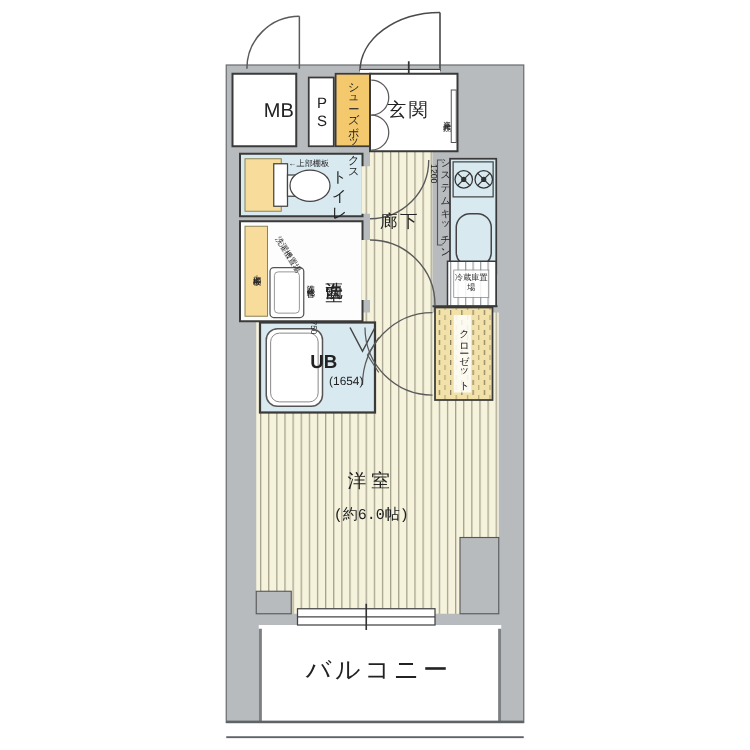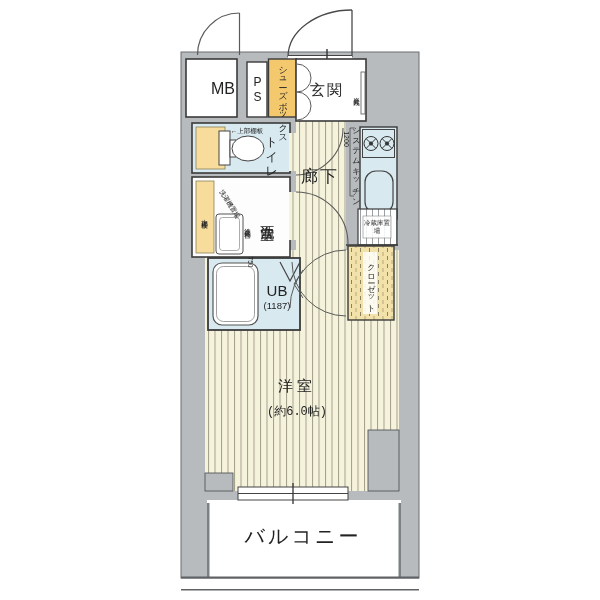--- a/index.html
+++ b/index.html
@@ -155,36 +155,36 @@
     <g>
       <rect x="238" y="487" width="110" height="13" fill="#ffffff" stroke="#444" stroke-width="1"></rect>
       <line x1="238" y1="493.5" x2="348" y2="493.5" stroke="#444" stroke-width="1"></line>
       <line x1="293" y1="483" x2="293" y2="504" stroke="#333" stroke-width="1.3"></line>
     </g>
   </svg>
 
   <div class="lbl" style="left:211px;top:89px;font-size:16px;margin-left:12px;">MB</div>
   <div class="lbl v" style="left:257px;top:90px;font-size:12px;">PS</div>
   <div class="lbl v" style="left:283px;top:88px;font-size:9px;height:56px;line-height:12px;">シューズボックス</div>
-  <div class="lbl" style="left:327px;top:90px;font-size:15px;letter-spacing:2px;">玄関</div>
+  <div class="lbl" style="left:327px;top:90px;font-size:15px;letter-spacing:2px;font-family:Liberation Mono, monospace;">玄関</div>
   <div class="lbl v" style="left:357px;top:93px;font-size:6.5px;">姿見鏡</div>
 
   <div class="lbl" style="left:247px;top:131px;font-size:6.5px;">←上部棚板</div>
   <div class="lbl v" style="left:271px;top:150px;font-size:12px;">トイレ</div>
 
   <div class="lbl v" style="left:205px;top:216px;font-size:6.5px;">上部棚板</div>
   <div class="lbl rot60" style="left:230px;top:204px;font-size:6.5px;">洗濯機置場</div>
   <div class="lbl v" style="left:248px;top:225px;font-size:6.5px;">洗面化粧台</div>
   <div class="lbl rot90" style="left:250px;top:262px;font-size:6.5px;">750</div>
   <div class="lbl v" style="left:267px;top:216px;font-size:14px;">洗面室</div>
 
-  <div class="lbl" style="left:277px;top:291px;font-size:15px;">UB</div>
-  <div class="lbl" style="left:277px;top:306px;font-size:9.5px;">(1187)</div>
+  <div class="lbl" style="left:259px;top:291px;font-size:15px;font-weight:bold;">UB</div>
+  <div class="lbl" style="left:277px;top:306px;font-size:9.5px;">(1654)</div>
 
-  <div class="lbl" style="left:320px;top:177px;font-size:17px;letter-spacing:2px;">廊下</div>
+  <div class="lbl" style="left:320px;top:177px;font-size:14px;letter-spacing:2px;">廊下</div>
   <div class="lbl v" style="left:355px;top:162px;font-size:8px;">システムキッチン</div>
   <div class="lbl rot90" style="left:346px;top:139px;font-size:7px;">1200</div>
   <div class="lbl wrap" style="left:377px;top:227px;font-size:6.5px;">冷蔵庫置場</div>
   <div class="lbl v" style="left:370px;top:284px;font-size:8px;height:66px;">クローゼット</div>
 
   <div class="lbl" style="left:297px;top:386px;font-size:15px;letter-spacing:4px;">洋室</div>
   <div class="lbl" style="left:297px;top:413px;font-size:12px;font-family:Liberation Mono, monospace;">(約6.0帖)</div>
 
   <div class="lbl" style="left:303px;top:536px;font-size:20px;letter-spacing:3px;">バルコニー</div>
 

